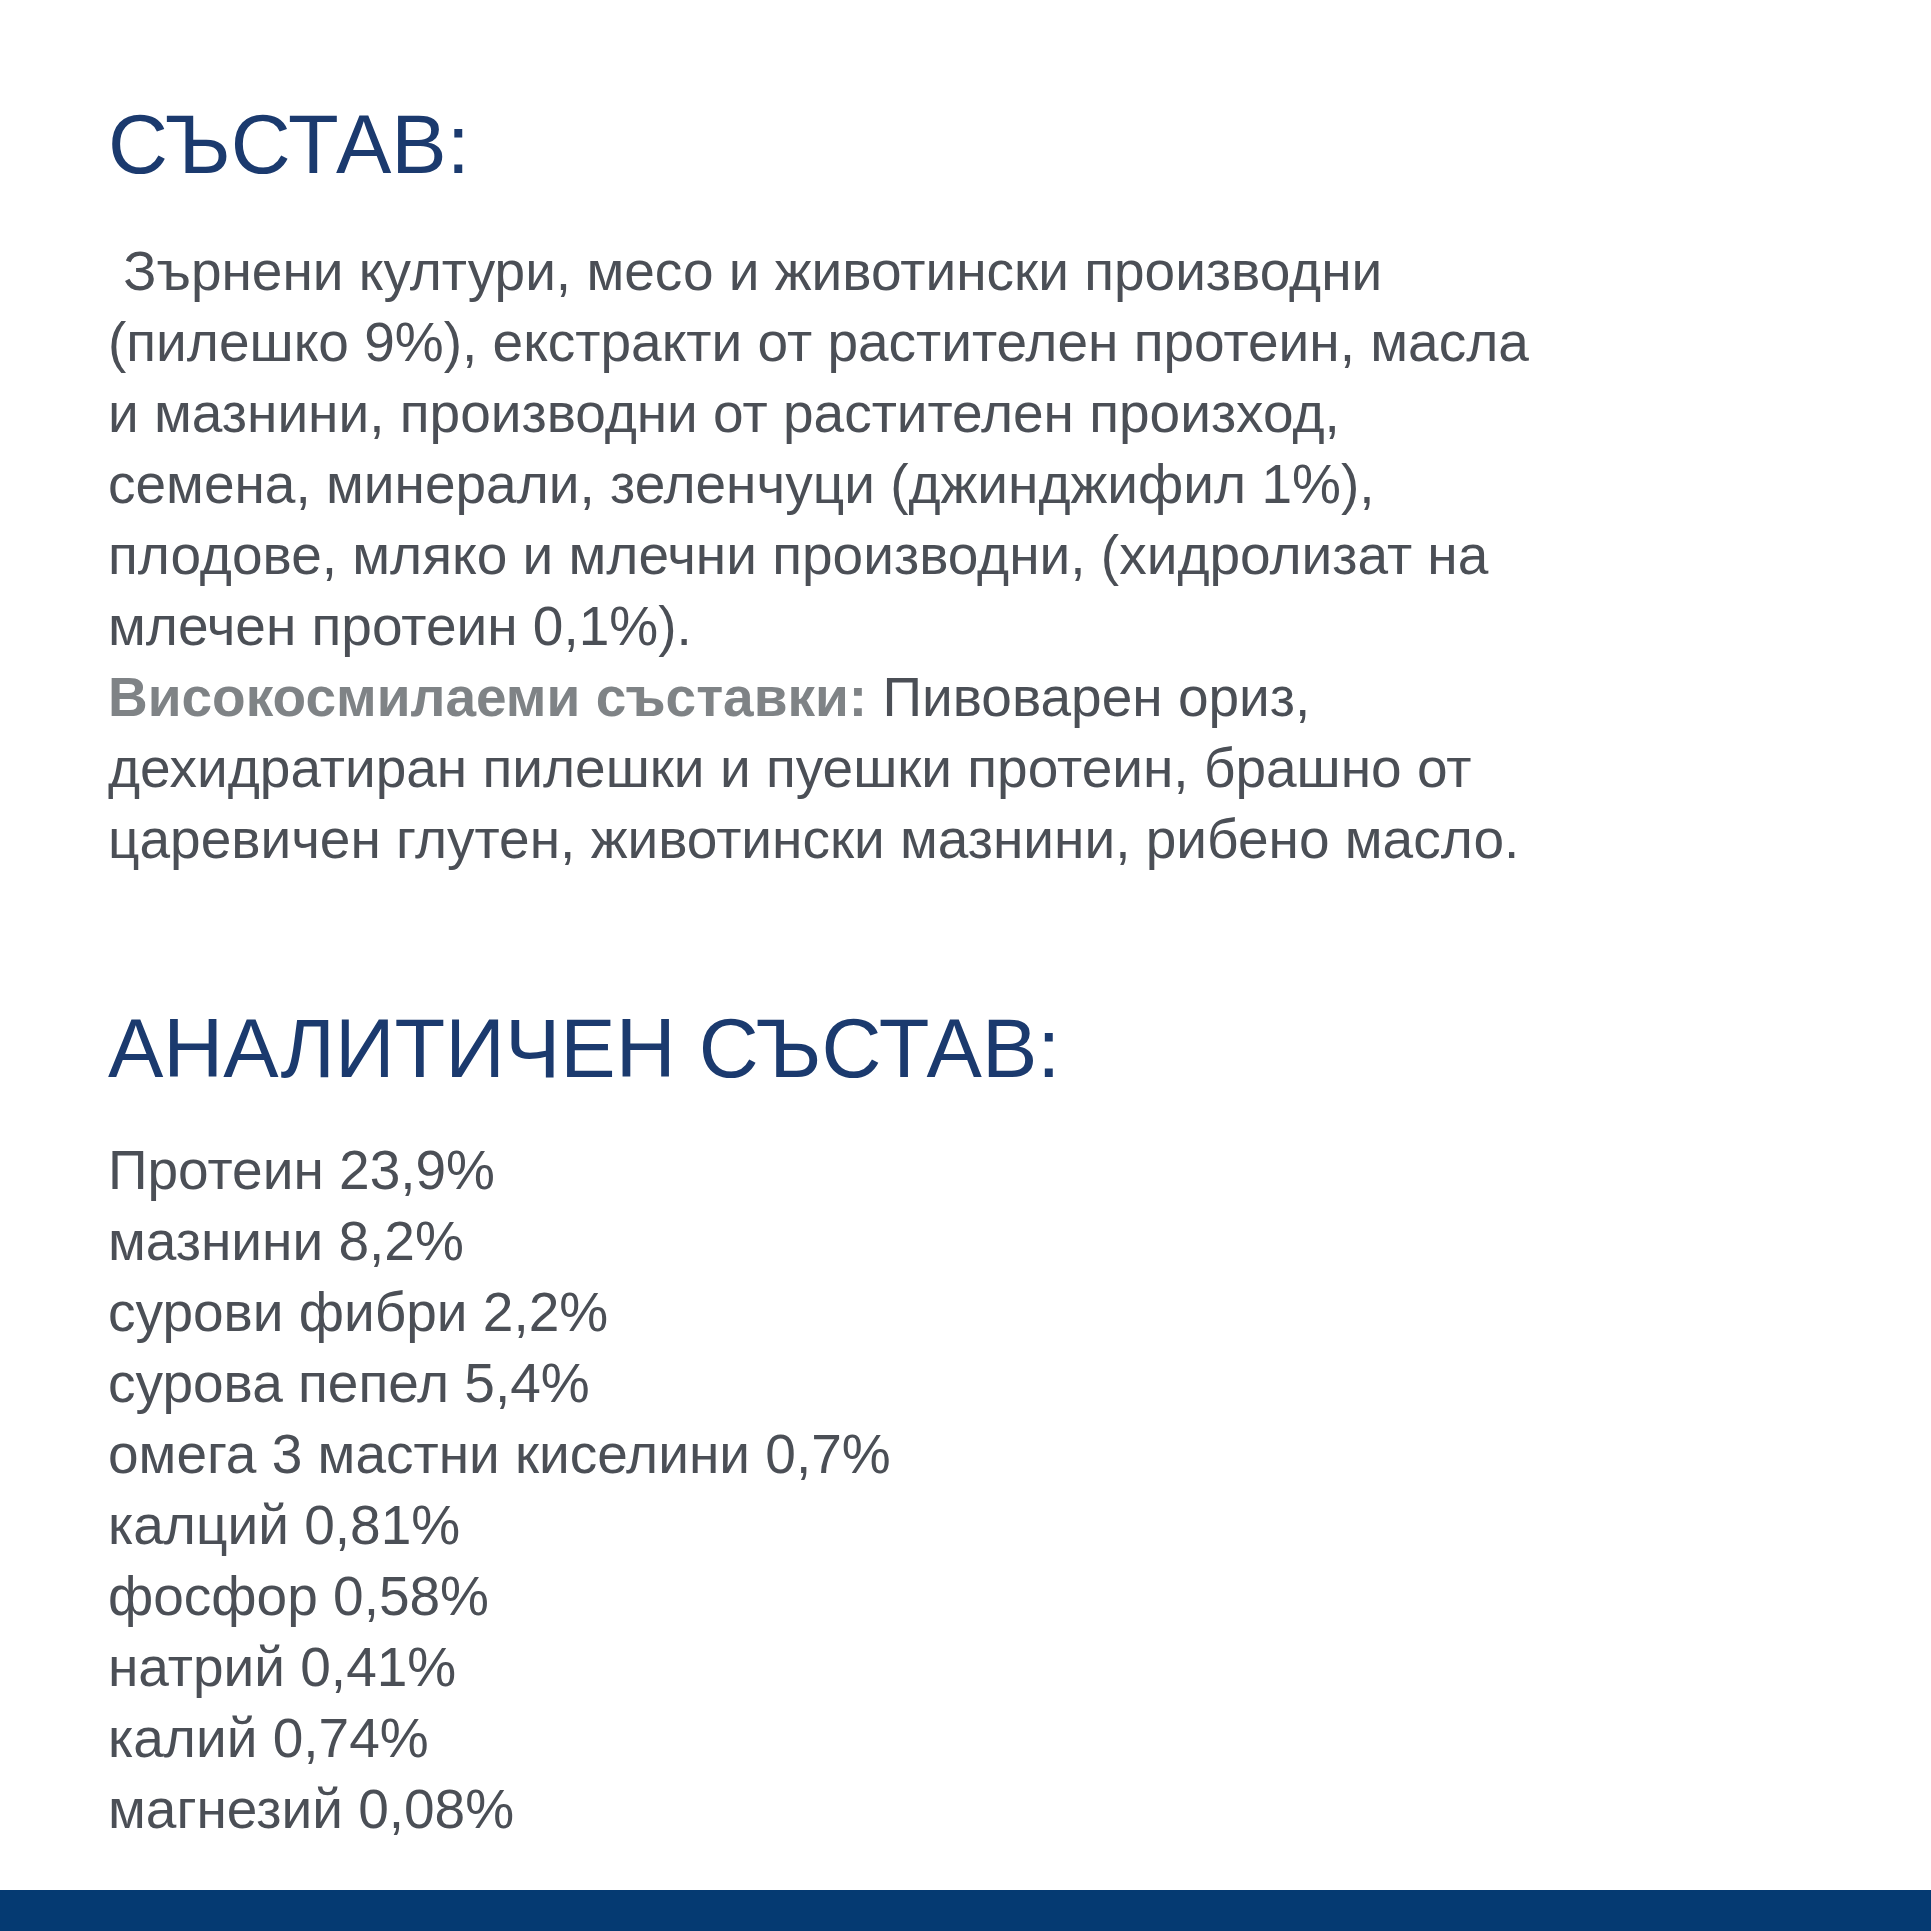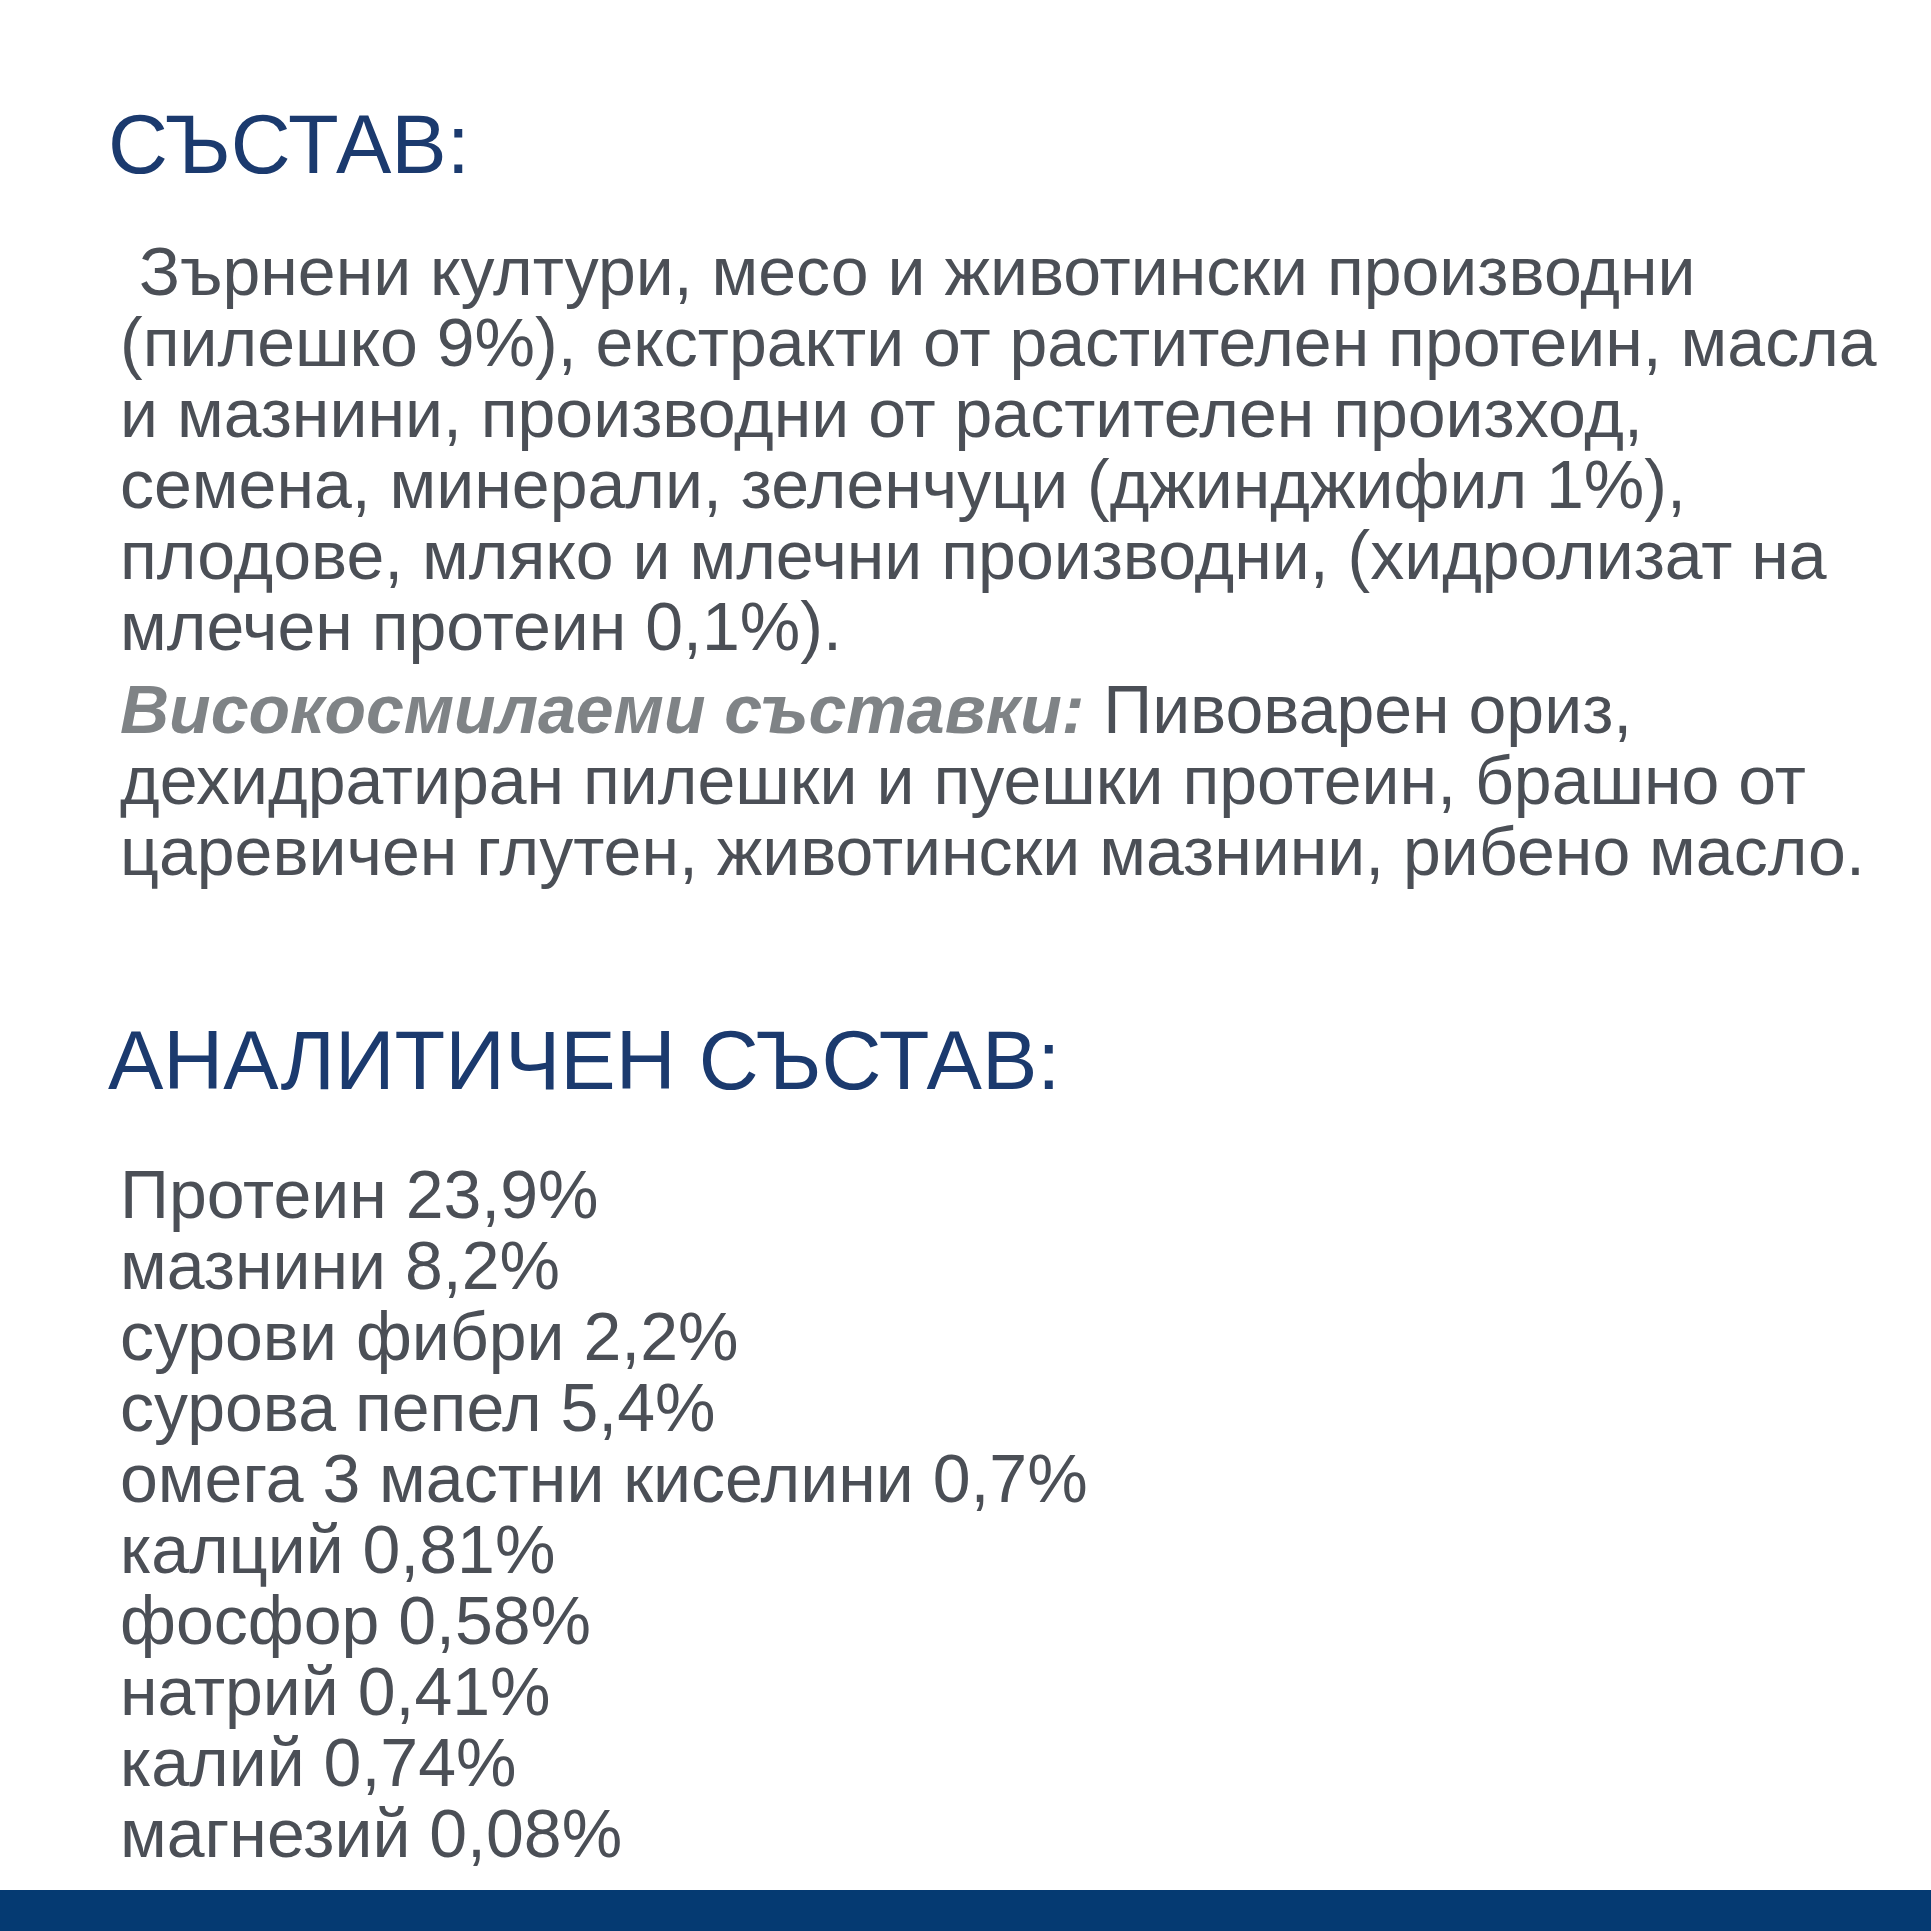--- a/index.html
+++ b/index.html
@@ -32,32 +32,31 @@
     line-height:1.2;
     font-weight:normal;
     color:var(--heading_color);
     letter-spacing:0px;
   }
   .heading.second{
     margin-top:124px;
     margin-bottom:37px;
   }
   .body-text{
-    margin:12px;
-    font-size:68px;
+    margin:0;
+    font-size:55px;
     line-height:71px;
     color:var(--body_text_color);
   }
   .pre{
     white-space:pre-wrap;
   }
   .muted-bold{
     color:var(--muted_label_color);
     font-weight:bold;
-    font-style:italic;
   }
   .cols{
     display:flex;
     align-items:flex-start;
     gap:25px;
   }
   .col-left{
     flex:0 0 1031px;
   }
   .col-right{

